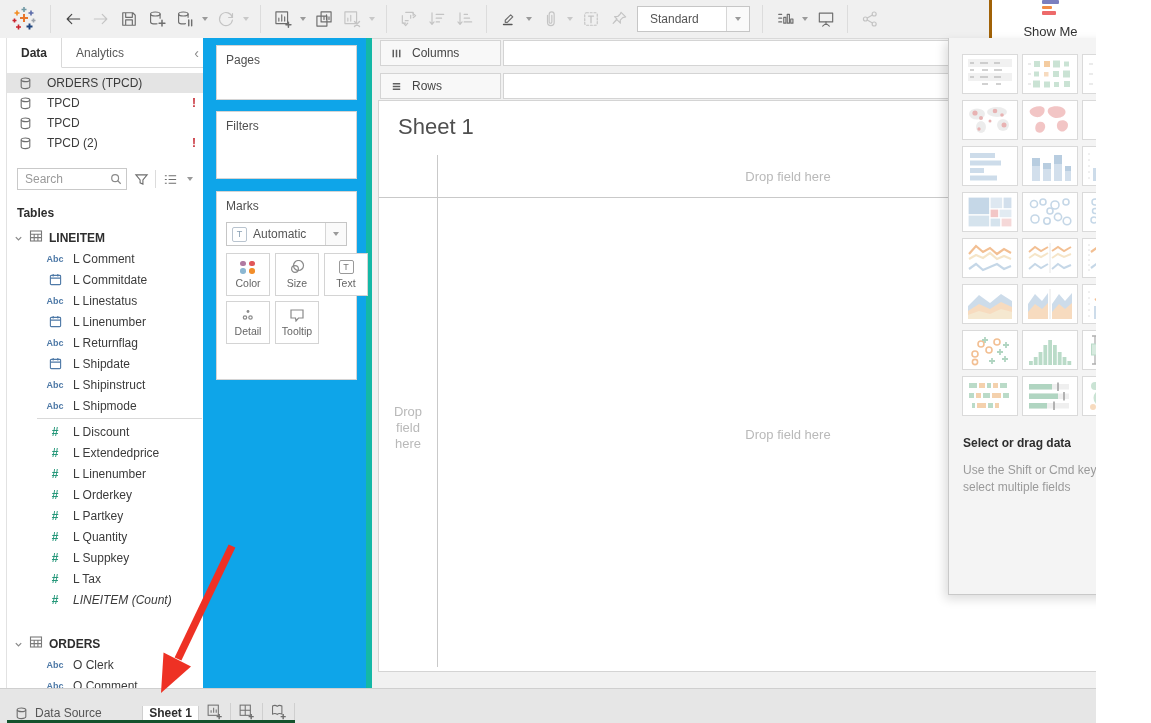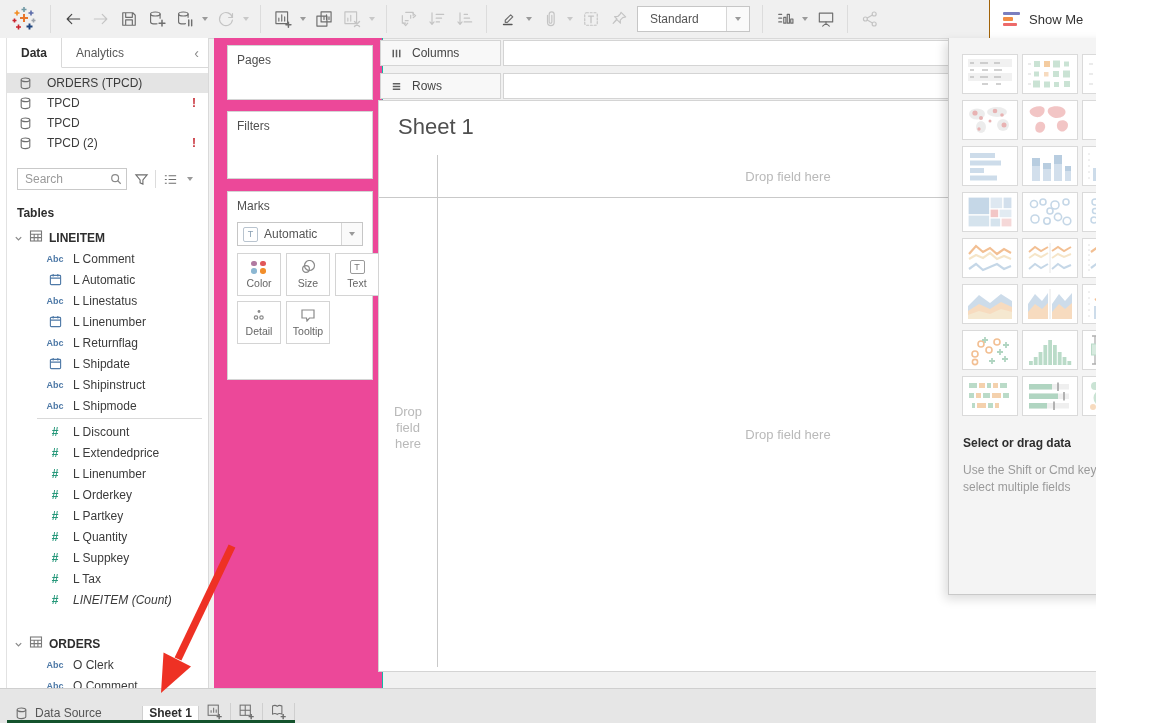--- a/index.html
+++ b/index.html
@@ -16,22 +16,22 @@
   .sep{width:1px;height:28px;background:#dcdcdc;margin:0 7px;flex:none;}
   .caret{width:0;height:0;border-left:3.5px solid transparent;border-right:3.5px solid transparent;
          border-top:4px solid #9a9a9a;margin:0 3px;flex:none;}
   .caret.dis{border-top-color:#c8c8c8;}
   .std-dd{display:flex;align-items:stretch;height:24px;border:1px solid #c6c6c6;background:#fff;
           margin:0 4px;flex:none;}
   .std-dd .std-txt{display:flex;align-items:center;padding:0 12px;font-size:12px;color:#555;width:64px;}
   .std-dd .std-arrow{width:22px;border-left:1px solid #d6d6d6;background:#fafafa;display:flex;align-items:center;justify-content:center;}
   .logo{width:30px;height:30px;flex:none;margin:0 3px;}
   .showme-btn{position:absolute;right:0;top:0;width:107px;height:38px;background:#fff;
-              border-left:1px solid #a16207;display:flex;align-items:center;gap:9px;padding-left:13px;
-              font-size:13px;color:#333;box-sizing:border-box;}
+              border-left:3px solid #a16207;display:flex;align-items:center;gap:9px;padding-left:13px;
+              font-size:13px;color:#333;box-sizing:border-box;flex-direction:column;}
   .smbars{display:flex;flex-direction:column;gap:2px;}
   .smbars i{display:block;height:3.5px;border-radius:1px;}
   
   .gutter{position:absolute;left:0;top:38px;bottom:35px;width:6px;background:#fff;border-right:1px solid #e2e2e2;}
   .sidebar{position:absolute;left:7px;top:38px;width:202px;bottom:35px;background:#fff;
            border-right:1px solid #d9d9d9;overflow:hidden;box-sizing:border-box;}
   .stabs{display:flex;height:29px;border-bottom:1px solid #d9d9d9;align-items:stretch;}
   .stab{display:flex;align-items:center;padding:0 14px;font-size:12px;color:#595959;}
   .stab.active{font-weight:bold;color:#2e2e2e;border-right:1px solid #d9d9d9;margin-bottom:-1px;background:#fff;border-bottom:1px solid #fff;}
   .collapse{margin-left:auto;display:flex;align-items:center;padding:0 9px;color:#8a8a8a;font-size:14px;}
@@ -56,22 +56,22 @@
   .tname{font-size:12px;font-weight:bold;color:#2e2e2e;}
   .frow{height:21px;display:flex;align-items:center;gap:8px;padding-left:38px;font-size:12px;}
   .fic{width:20px;flex:none;display:flex;align-items:center;justify-content:center;}
   .abc{color:#4e79a7;font-size:9px;font-weight:bold;}
   .num{color:#26987a;font-size:12px;font-weight:bold;}
   .calsvg{width:13px;height:13px;stroke:#4e79a7;fill:none;stroke-width:1.2;}
   .flab{color:#3b3b3b;white-space:nowrap;}
   .ital{font-style:italic;}
   .fdiv{height:1px;background:#d9d9d9;margin:2px 6px 2px 30px;}
   
-  .cards{position:absolute;left:214px;top:38px;width:169px;bottom:35px;background:#ec4899;
-         border-right:1px solid #14b8a6;box-sizing:border-box;}
+  .cards{position:absolute;left:203px;top:38px;width:169px;bottom:35px;background:#0ea5e9;
+         border-right:6px solid #14b8a6;box-sizing:border-box;}
   .card{position:absolute;left:13px;right:9px;border:1px solid #d4d4d4;background:#fff;
         font-size:12px;color:#4f4f4f;padding:7px 9px;box-sizing:border-box;}
   .mdrop{margin-top:9px;height:22px;border:1px solid #c6c6c6;display:flex;align-items:center;background:#fff;}
   .mdrop .ticon{width:13px;height:13px;border:1px solid #b9c4cf;color:#8aa0b4;font-size:9px;display:flex;
                 align-items:center;justify-content:center;margin:0 6px 0 5px;border-radius:2px;}
   .mdrop .mtxt{font-size:12px;color:#555;flex:1;}
   .mdrop .marrow{width:20px;align-self:stretch;border-left:1px solid #d6d6d6;display:flex;align-items:center;justify-content:center;background:#fafafa;}
   .mbtns{display:grid;grid-template-columns:repeat(3,44px);gap:5px;margin-top:7px;}
   .mbtn{height:41px;border:1px solid #d4d4d4;background:#fff;display:flex;flex-direction:column;
         align-items:center;justify-content:center;gap:3px;font-size:10.5px;color:#666;}
@@ -356,21 +356,21 @@
         <span class="fic abc">Abc</span>
         <span class="flab">L Comment</span>
       </div>
     <div class="frow">
         <span class="fic">
           <svg class="calsvg" viewBox="0 0 14 14">
             <rect x="1.5" y="2.5" width="11" height="10" rx="1"></rect>
             <path d="M1.5 5.5h11M4.5 1v2.7M9.5 1v2.7"></path>
           </svg>
         </span>
-        <span class="flab">L Automatic</span>
+        <span class="flab">L Commitdate</span>
       </div>
     <div class="frow">
         <span class="fic abc">Abc</span>
         <span class="flab">L Linestatus</span>
       </div>
     <div class="frow">
         <span class="fic">
           <svg class="calsvg" viewBox="0 0 14 14">
             <rect x="1.5" y="2.5" width="11" height="10" rx="1"></rect>
             <path d="M1.5 5.5h11M4.5 1v2.7M9.5 1v2.7"></path>

